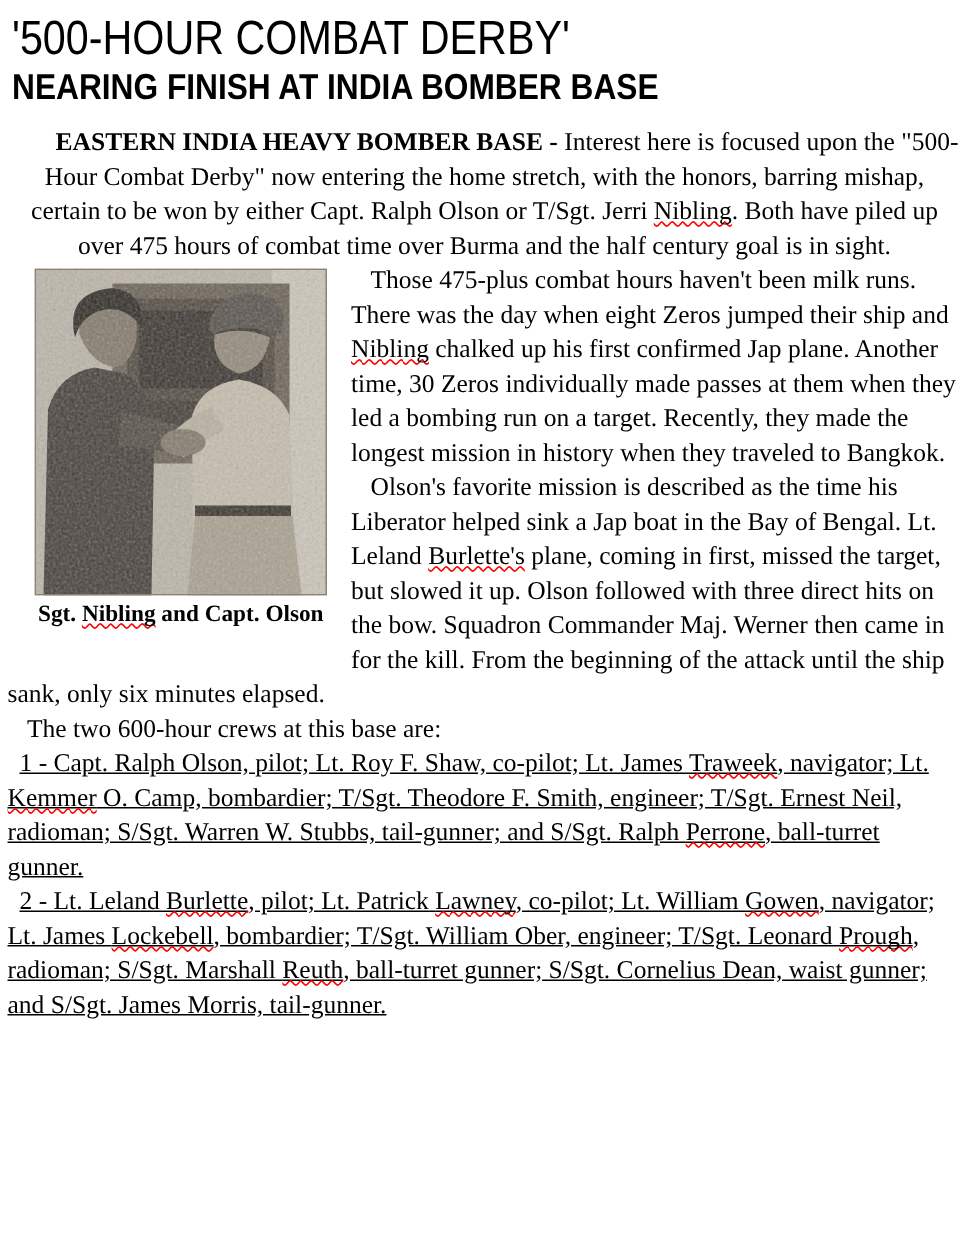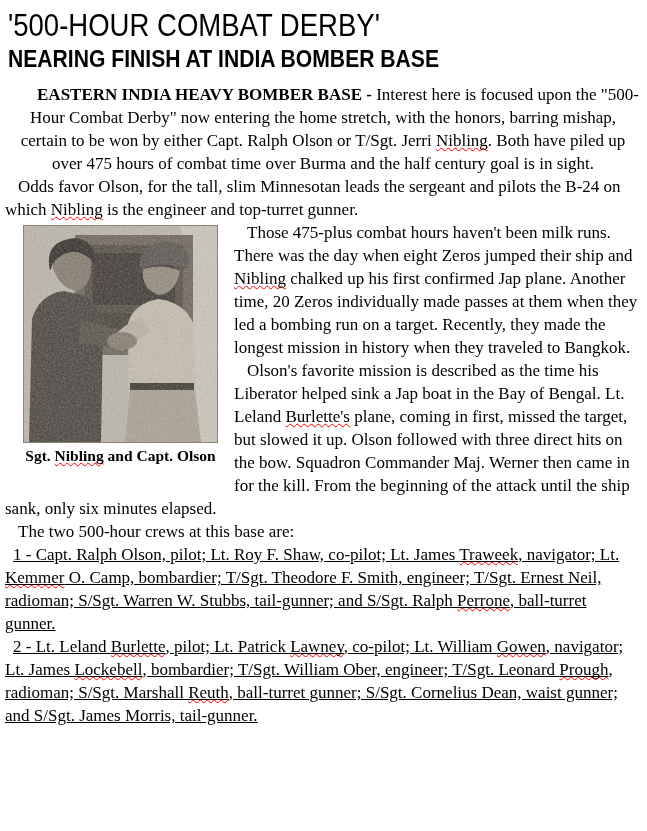--- a/index.html
+++ b/index.html
@@ -82,21 +82,20 @@
 
 <div class="page">
 
   <h1 class="headline">'500-HOUR COMBAT DERBY'</h1>
   <h2 class="subheadline">NEARING FINISH AT INDIA BOMBER BASE</h2>
 
   <div>
 
     <p class="lead"><span class="b">EASTERN INDIA HEAVY BOMBER BASE - </span><span>Interest here is focused upon the "500-Hour Combat Derby" now entering the home stretch, with the honors, barring mishap, certain to be won by either Capt. Ralph Olson or T/Sgt. Jerri </span><span class="sq">Nibling</span><span>. Both have piled up over 475 hours of combat time over Burma and the half century goal is in sight.</span></p>
 
-    <p><span>Odds favor Olson, for the tall, slim Minnesotan leads the sergeant and pilots the B-24 on which </span><span class="sq">Nibling</span><span> is the engineer and top-turret gunner.</span></p>
 
     <figure class="photo">
       <svg viewBox="0 0 195 218" role="img">
         <defs>
           <filter id="grain" x="0%" y="0%" width="100%" height="100%">
             <feTurbulence type="fractalNoise" baseFrequency="0.55" numOctaves="2" seed="7"></feTurbulence>
             <feColorMatrix type="saturate" values="0"></feColorMatrix>
           </filter>
         </defs>
 
@@ -128,25 +127,25 @@
 
         <ellipse cx="99" cy="116" rx="15" ry="9" fill="#847a6b"></ellipse>
 
         <rect width="195" height="218" filter="url(#grain)" opacity="0.42"></rect>
         <rect x="0.5" y="0.5" width="194" height="217" fill="none" stroke="#8a8275" stroke-width="1"></rect>
       </svg>
       <figcaption><span>Sgt. </span><span class="sq">Nibling</span><span> and Capt. Olson</span></figcaption>
     </figure>
 
 
-    <p><span>Those 475-plus combat hours haven't been milk runs. There was the day when eight Zeros jumped their ship and </span><span class="sq">Nibling</span><span> chalked up his first confirmed Jap plane. Another time, 20 Zeros individually made passes at them when they led a bombing run on a target. Recently, they made the longest mission in history when they traveled to Bangkok.</span></p>
+    <p><span>Those 475-plus combat hours haven't been milk runs. There was the day when eight Zeros jumped their ship and </span><span class="sq">Nibling</span><span> chalked up his first confirmed Jap plane. Another time, 30 Zeros individually made passes at them when they led a bombing run on a target. Recently, they made the longest mission in history when they traveled to Bangkok.</span></p>
 
     <p><span>Olson's favorite mission is described as the time his Liberator helped sink a Jap boat in the Bay of Bengal. Lt. Leland </span><span class="sq">Burlette's</span><span> plane, coming in first, missed the target, but slowed it up. Olson followed with three direct hits on the bow. Squadron Commander Maj. Werner then came in for the kill. From the beginning of the attack until the ship sank, only six minutes elapsed.</span></p>
 
-    <p><span>The two 500-hour crews at this base are:</span></p>
+    <p><span>The two 600-hour crews at this base are:</span></p>
 
     <p class="crew"><span>1 - Capt. Ralph Olson, pilot; Lt. Roy F. Shaw, co-pilot; Lt. James </span><span class="sq">Traweek</span><span>, navigator; Lt. </span><span class="sq">Kemmer</span><span> O. Camp, bombardier; T/Sgt. Theodore F. Smith, engineer; T/Sgt. Ernest Neil, radioman; S/Sgt. Warren W. Stubbs, tail-gunner; and S/Sgt. Ralph </span><span class="sq">Perrone</span><span>, ball-turret gunner.</span></p>
 
     <p class="crew"><span>2 - Lt. Leland </span><span class="sq">Burlette</span><span>, pilot; Lt. Patrick </span><span class="sq">Lawney</span><span>, co-pilot; Lt. William </span><span class="sq">Gowen</span><span>, navigator; Lt. James </span><span class="sq">Lockebell</span><span>, bombardier; T/Sgt. William Ober, engineer; T/Sgt. Leonard </span><span class="sq">Prough</span><span>, radioman; S/Sgt. Marshall </span><span class="sq">Reuth</span><span>, ball-turret gunner; S/Sgt. Cornelius Dean, waist gunner; and S/Sgt. James Morris, tail-gunner.</span></p>
 
     <div class="clear"></div>
   </div>
 </div>
 
 </body></html>

